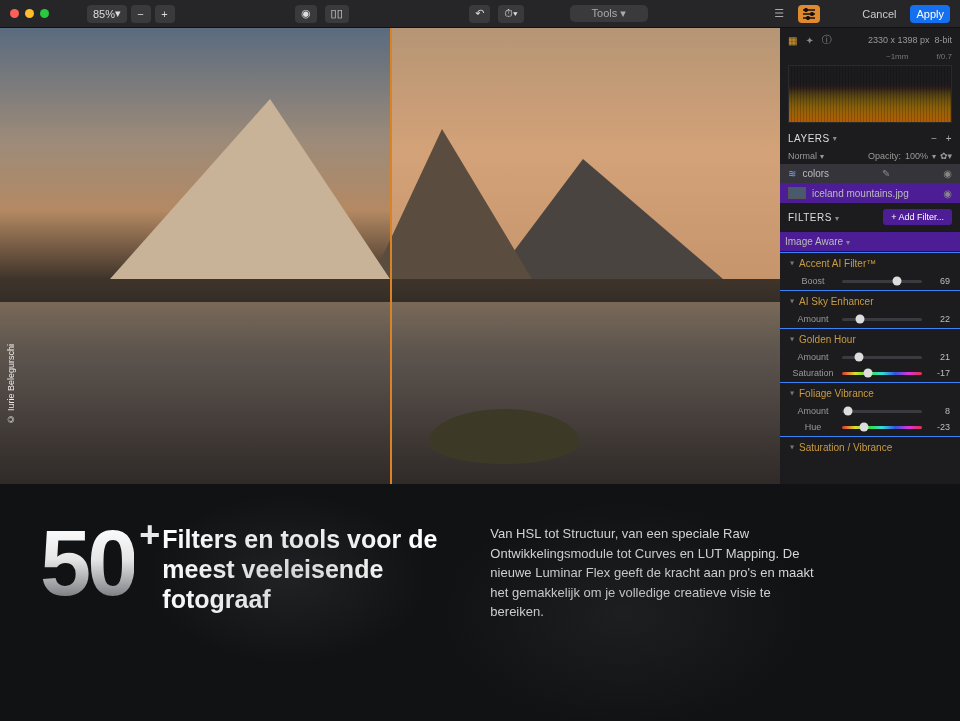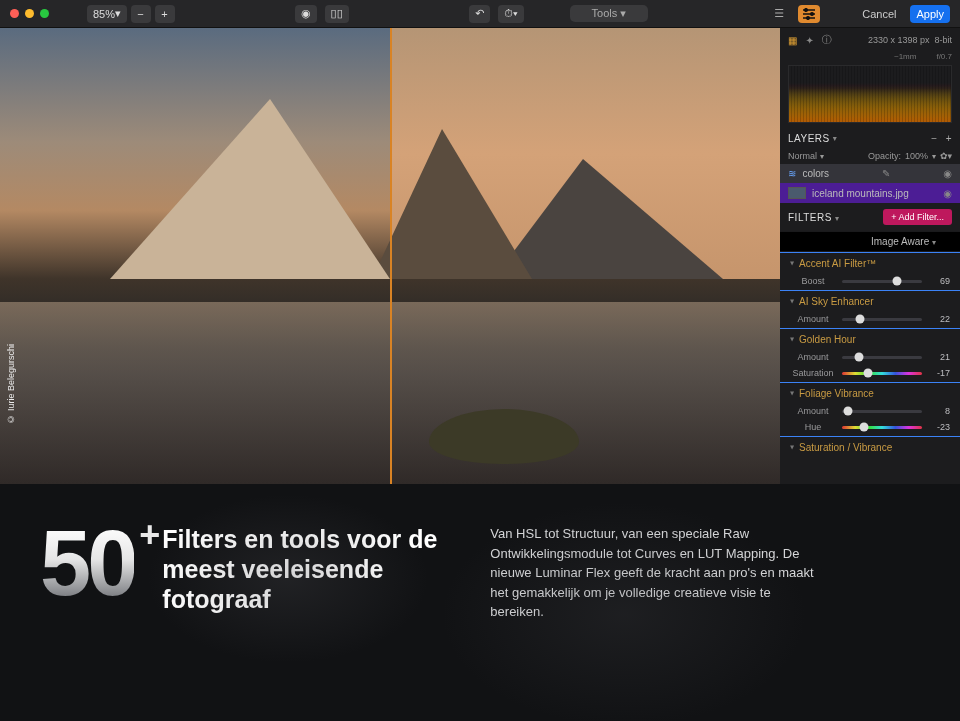--- a/index.html
+++ b/index.html
@@ -63,21 +63,21 @@
     position:absolute; left:6px; bottom:60px; color:#eaeaea; font-size:9px;
     writing-mode: vertical-rl; transform: rotate(180deg);
   }
 
   
   .sidebar {
     width: 180px; background:#1c1c1e; display:flex; flex-direction:column; font-size:10px;
   }
   .panel-icons { height:24px; display:flex; align-items:center; gap:8px; padding:0 8px; color:#e0a134; }
   .meta-row { margin-left:auto; color:#999; font-size:9px; }
-  .exif-row { display:flex; gap:20px; padding:0 8px; color:#777; font-size:8px; justify-content:flex-end; }
+  .exif-row { display:flex; gap:28px; padding:0 8px; color:#777; font-size:8px; justify-content:flex-end; }
   .histogram {
     height:58px; margin:4px 8px 6px; border:1px solid #2a2a2c;
     background:
       linear-gradient(to top, rgba(255,0,0,.55), transparent 70%),
       linear-gradient(to top, rgba(30,255,0,.55), transparent 65%),
       linear-gradient(to top, rgba(255,225,0,.55), transparent 60%);
     position:relative; overflow:hidden;
   }
   .histogram::before{
     content:""; position:absolute; inset:0;
@@ -96,25 +96,25 @@
     display:flex; align-items:center; gap:6px; padding:4px 8px;
     background:#4c1d95; color:#bbb; cursor:pointer;
   }
   .layer-row.sel { background:#34343a; }
   .layer-row .eye { margin-left:auto; color:#888; }
   .thumb { width:18px; height:12px; background:#4a5a6d; border:1px solid #555; }
 
   .filters-head { display:flex; align-items:center; padding:6px 8px; gap:6px;}
   .filters-head .title { text-transform:uppercase; font-size:10px; letter-spacing:.5px; color:#ddd;}
   .add-filter {
-    margin-left:auto; background:#be185d; color:#fff; border:none;
+    margin-left:auto; background:#4c1d95; color:#fff; border:none;
     padding:3px 8px; border-radius:3px; font-size:9px; cursor:pointer;
   }
   .preset-row {
-    background:#000000; color:#bbb; padding:4px 24px; text-align:right;
+    background:#4c1d95; color:#bbb; padding:4px 5px; text-align:left;
     border-top:1px solid #1a1a1c; border-bottom:1px solid #1a1a1c; cursor:pointer;
   }
 
   .filter-block { border-top:1px solid #3b82f6; }
   .filter-title {
     padding:5px 10px; color:#c99b43; font-size:10px; cursor:pointer;
     display:flex; align-items:center;
   }
   .filter-title::before { content:"▸"; color:#777; margin-right:5px; font-size:8px; transform:rotate(90deg); display:inline-block;}
   .param {

